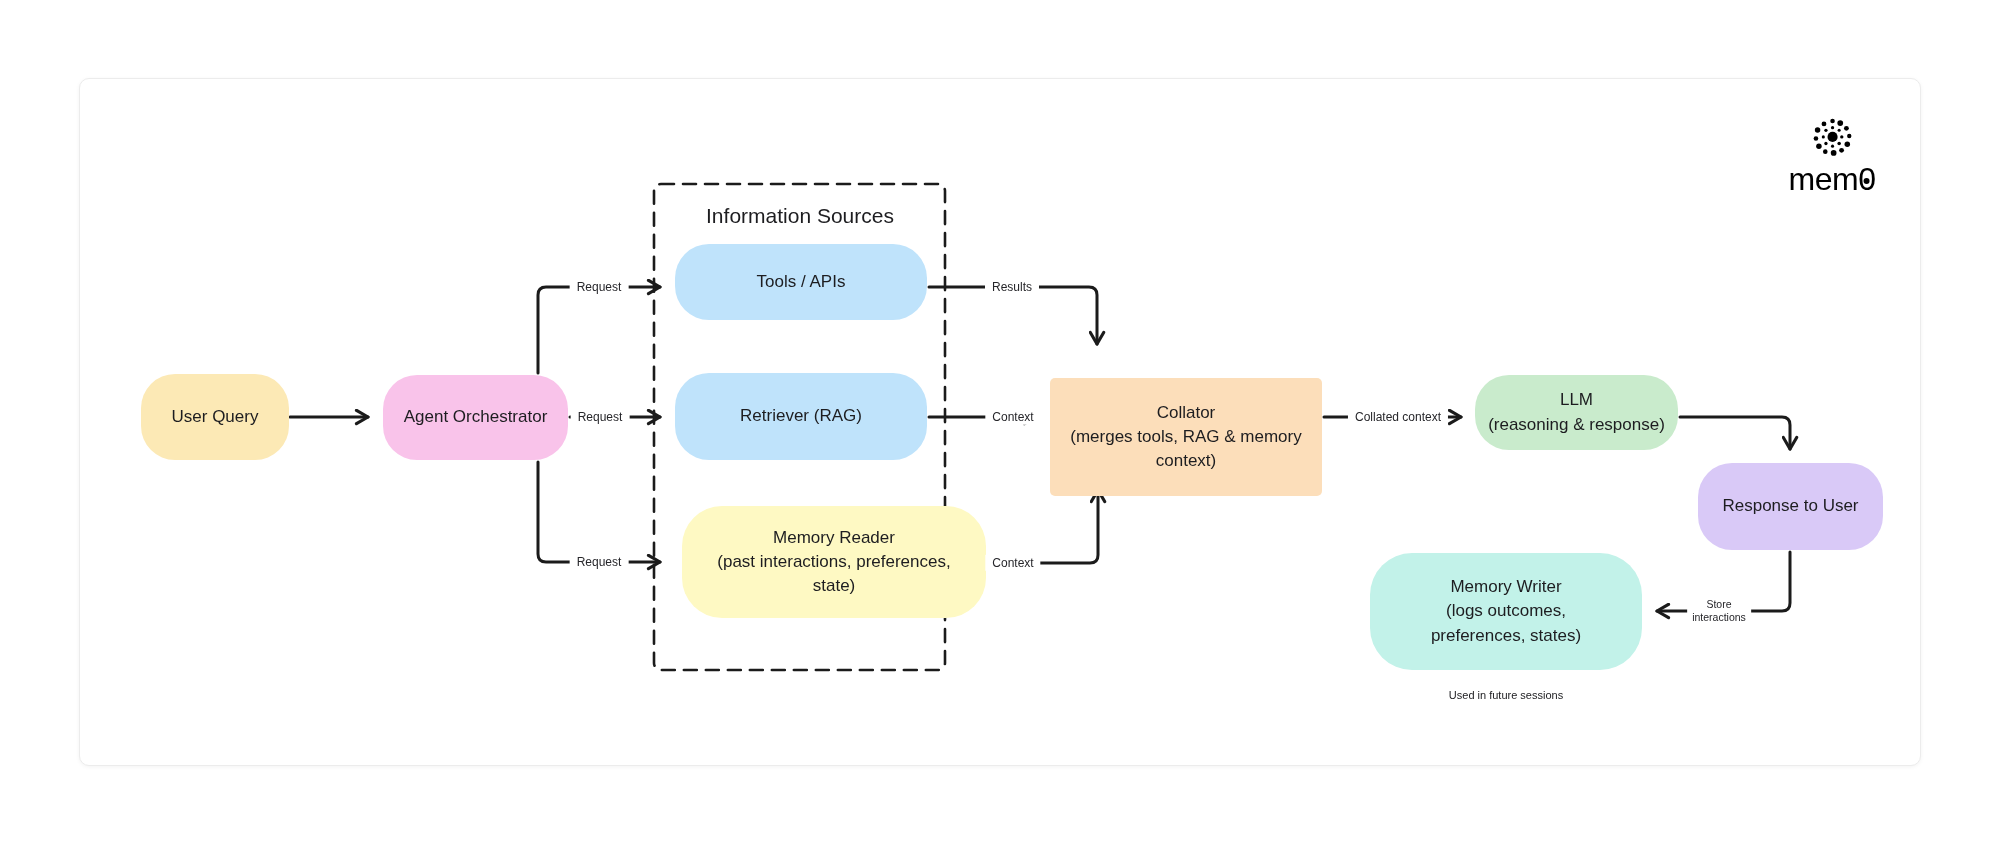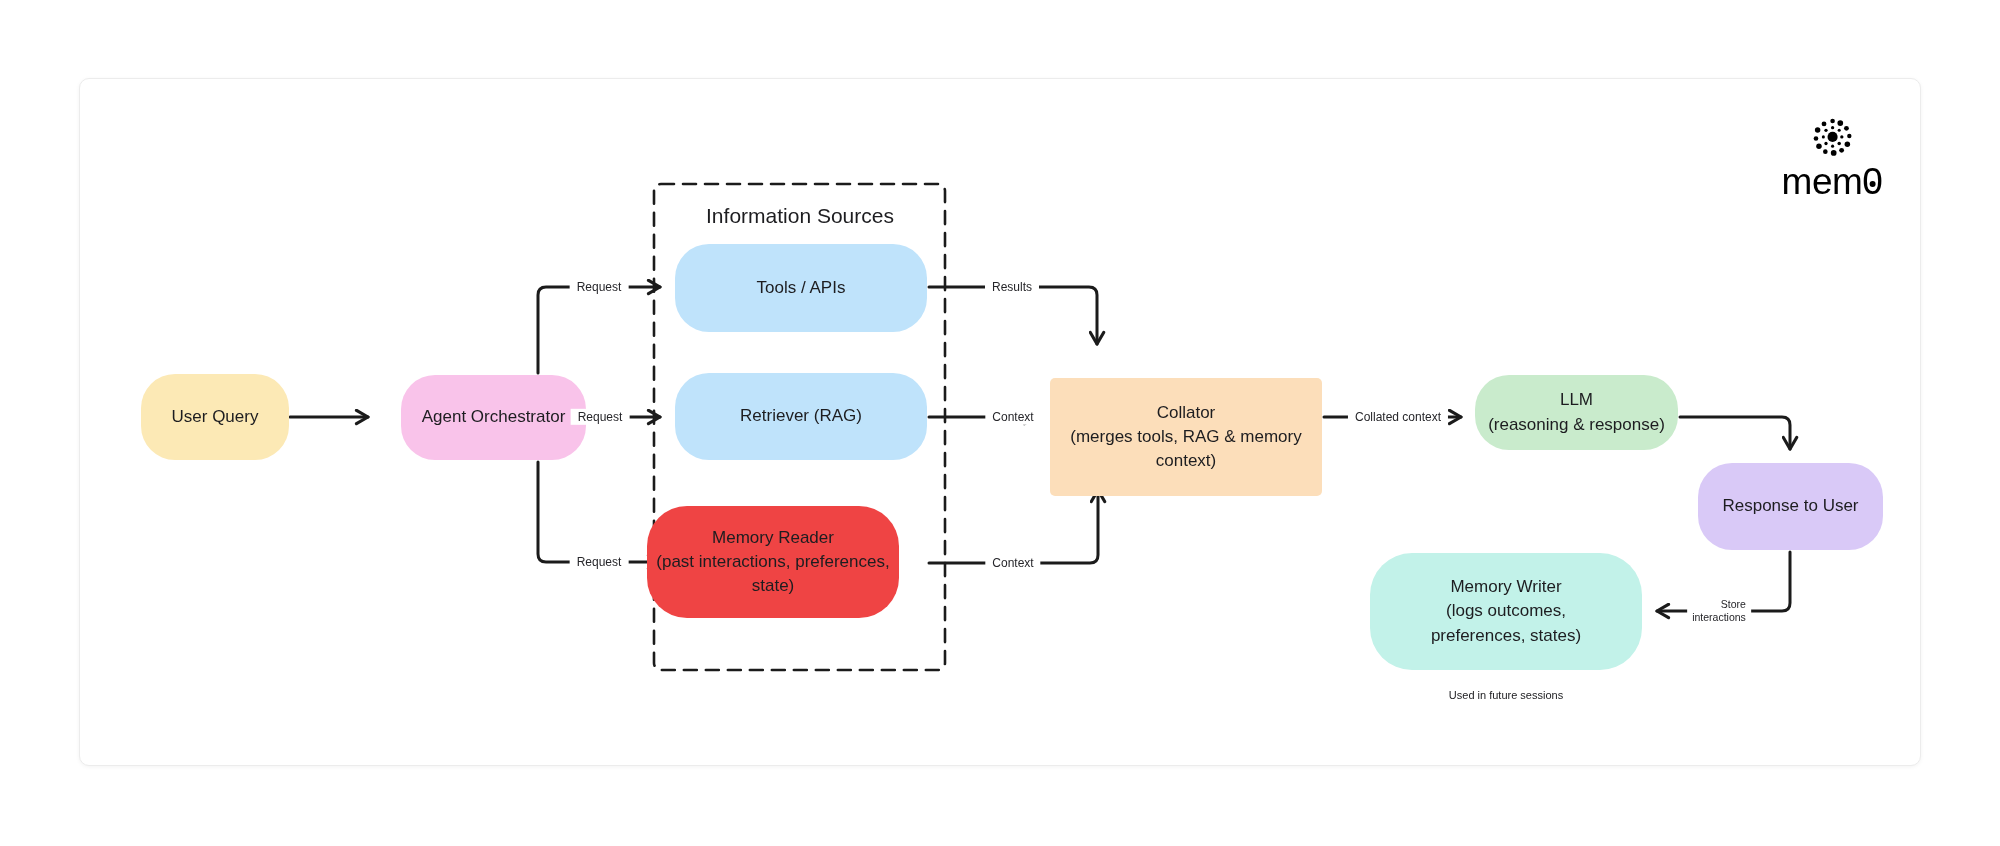--- a/index.html
+++ b/index.html
@@ -45,21 +45,21 @@
     white-space: nowrap;
   }
   .edge-label {
     position: absolute;
     transform: translate(-50%, -50%);
     background: #ffffff;
     padding: 1px 7px;
     font-size: 12px;
     color: #26262a;
     white-space: pre-line;
-    text-align: right;
+    text-align: center;
     line-height: 1.2;
   }
   .edge-label.small { font-size: 10.5px; padding: 1px 5px; }
   .caption {
     position: absolute;
     transform: translateX(-50%);
     font-size: 11px;
     font-weight: 500;
     color: #212124;
     white-space: nowrap;
@@ -69,21 +69,21 @@
     left: 1832px; top: 116px;
     transform: translateX(-50%);
     display: flex;
     flex-direction: column;
     align-items: center;
     color: #000000;
   }
   .logo-icon { width: 44px; height: 44px; margin-left: 2px; }
   .logo-text {
     margin-top: 2px;
-    font-size: 37px;
+    font-size: 32px;
     font-weight: 500;
     letter-spacing: -0.5px;
     color: #000;
     display: flex;
     align-items: baseline;
     line-height: 1.1;
   }
   .logo-zero { position: relative; display: inline-block; }
   .logo-zero-dot {
     position: absolute;
@@ -117,27 +117,27 @@
     <path d="M1324,417 H1461" marker-end="url(#arrow)"></path>
     <path d="M1680,417 H1782 Q1790,417 1790,425 V449" marker-end="url(#arrow)"></path>
     <path d="M1790,552 V603 Q1790,611 1782,611 H1657" marker-end="url(#arrow)"></path>
   </g>
 </svg>
 
 <div class="group-title" style="left:800px; top:204px;">Information Sources</div>
 
 <div class="node" style="left: 141px; top: 374px; width: 148px; height: 86px; background-color: rgb(252, 233, 181);">User Query</div>
 
-<div class="node" style="left: 401px; top: 375px; width: 185px; height: 85px; background-color: rgb(249, 195, 234);">Agent Orchestrator</div>
+<div class="node" style="left: 383px; top: 375px; width: 185px; height: 85px; background-color: rgb(249, 195, 234);">Agent Orchestrator</div>
 
-<div class="node" style="left: 675px; top: 244px; width: 252px; height: 88px; background-color: rgb(191, 227, 251);">Tools / APIs</div>
+<div class="node" style="left: 675px; top: 244px; width: 252px; height: 76px; background-color: rgb(191, 227, 251);">Tools / APIs</div>
 
 <div class="node" style="left: 675px; top: 373px; width: 252px; height: 87px; background-color: rgb(191, 227, 251);">Retriever (RAG)</div>
 
-<div class="node" style="left: 647px; top: 506px; width: 252px; height: 112px; border-radius: 40px; background-color: #ef4444;">Memory Reader
+<div class="node" style="left: 682px; top: 506px; width: 304px; height: 112px; border-radius: 40px; background-color: #fef9c3;">Memory Reader
 (past interactions, preferences,
 state)</div>
 
 <div class="node" style="left: 1050px; top: 378px; width: 272px; height: 118px; border-radius: 5px; background-color: rgb(252, 222, 186);">Collator
 (merges tools, RAG &amp; memory
 context)</div>
 
 <div class="node" style="left: 1475px; top: 375px; width: 203px; height: 75px; background-color: rgb(201, 235, 204);">LLM
 (reasoning &amp; response)</div>
 

